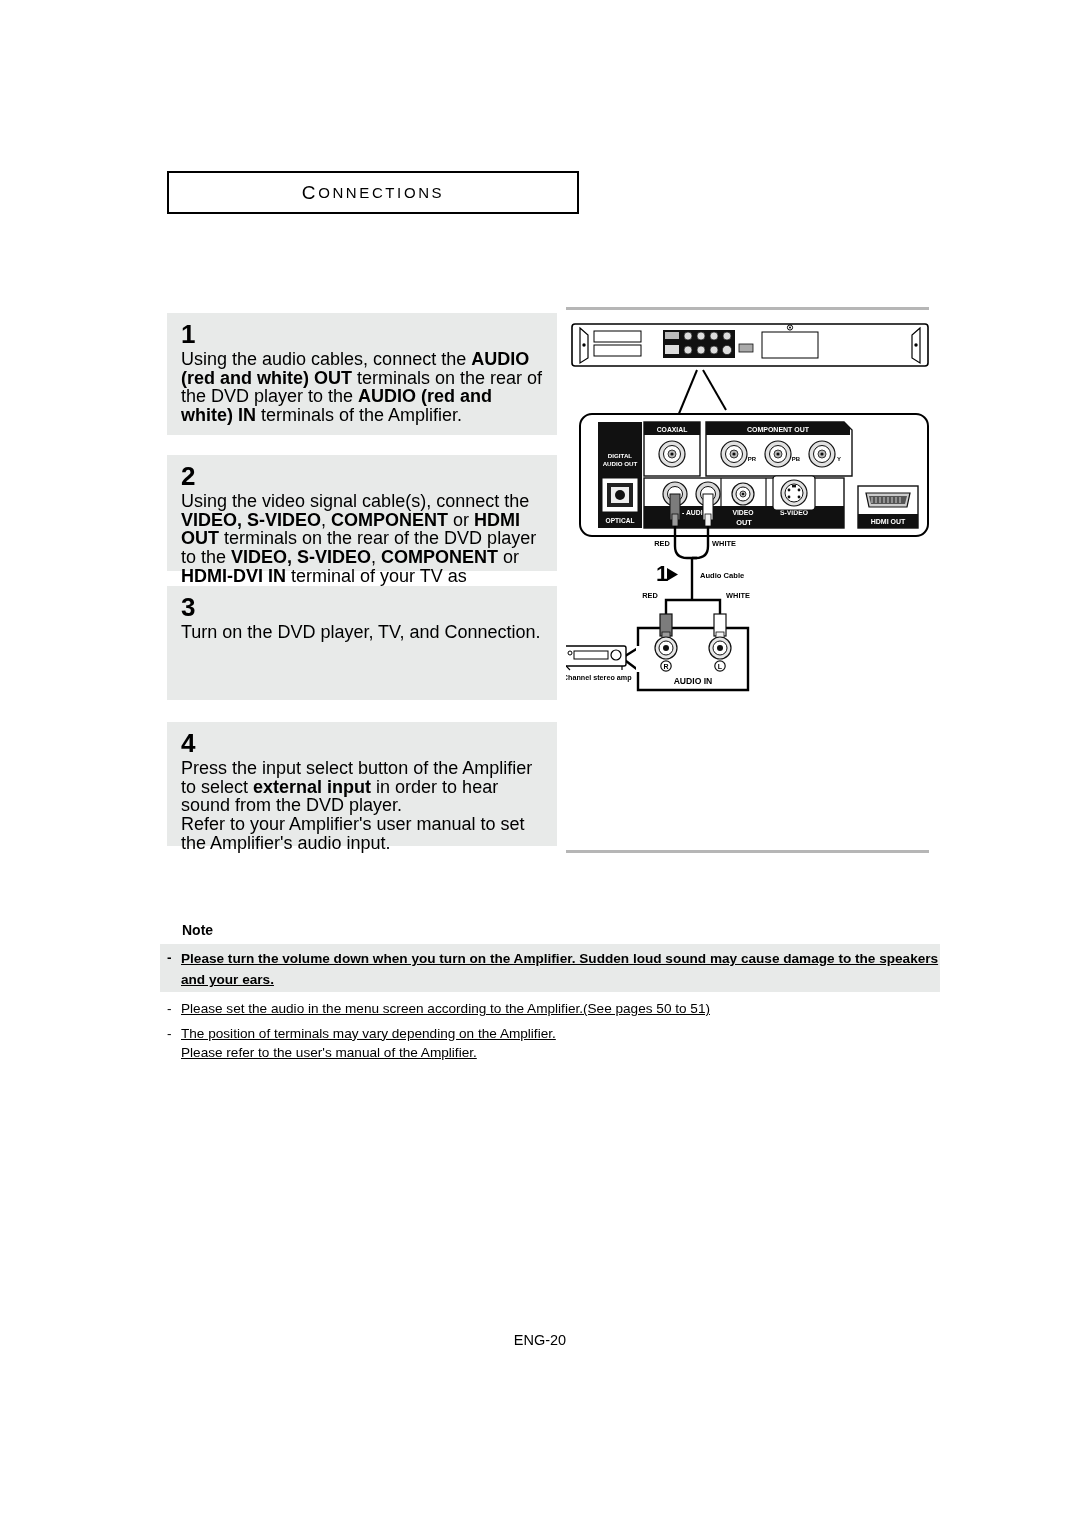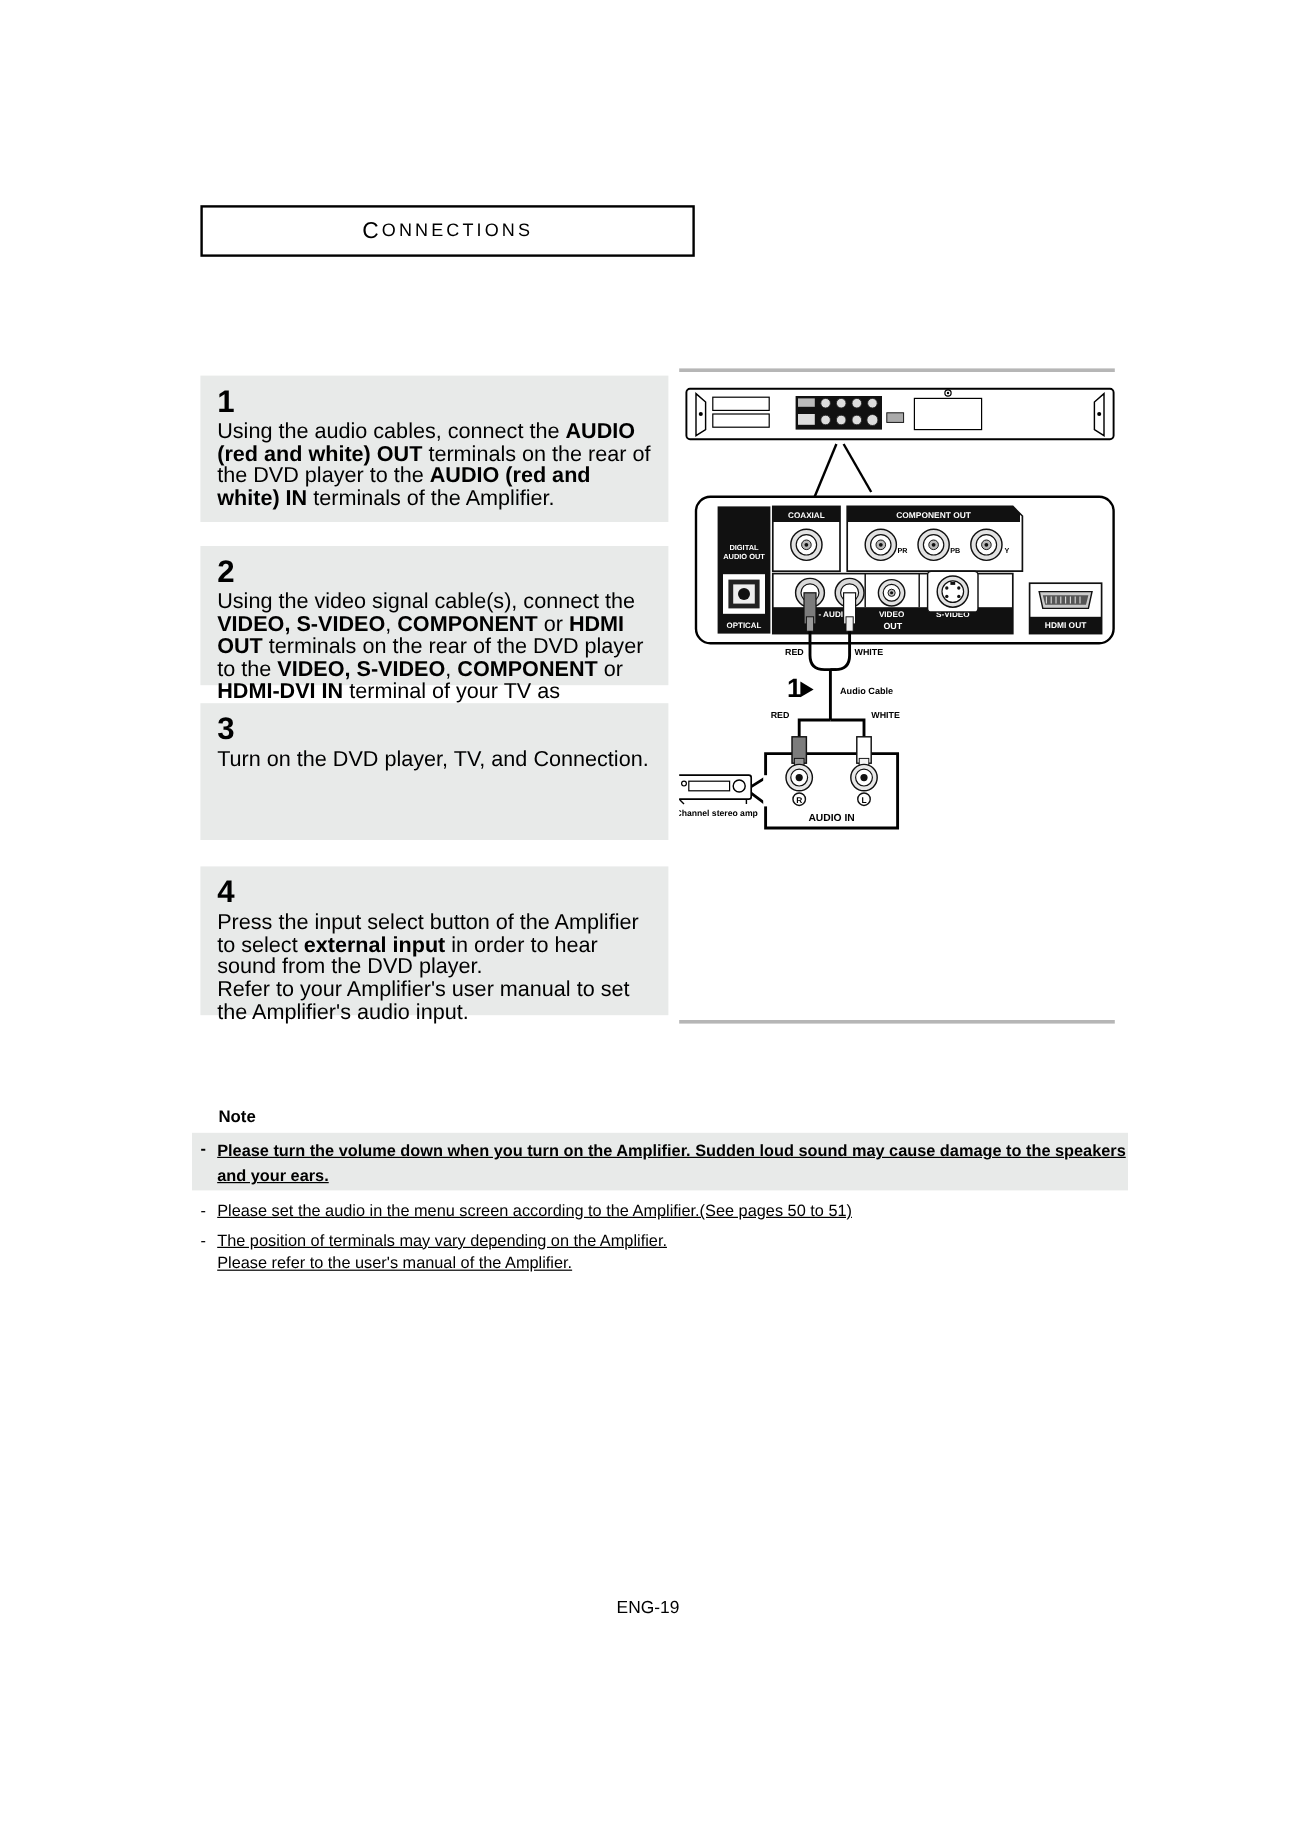--- a/index.html
+++ b/index.html
@@ -363,15 +363,15 @@
     <div class="note-item" id="note-2">
       <div class="note-dash">-</div>
       <div class="note-text">Please set the audio in the menu screen according to the Amplifier.(See pages 50 to 51)</div>
     </div>
     <div class="note-item" id="note-3">
       <div class="note-dash">-</div>
       <div class="note-text">The position of terminals may vary depending on the Amplifier.<br>Please refer to the user's manual of the Amplifier.</div>
     </div>
   </div>
 
-  <div class="footer">ENG-19</div>
+  <div class="footer">ENG-20</div>
 
 </div>
 
 </body></html>

